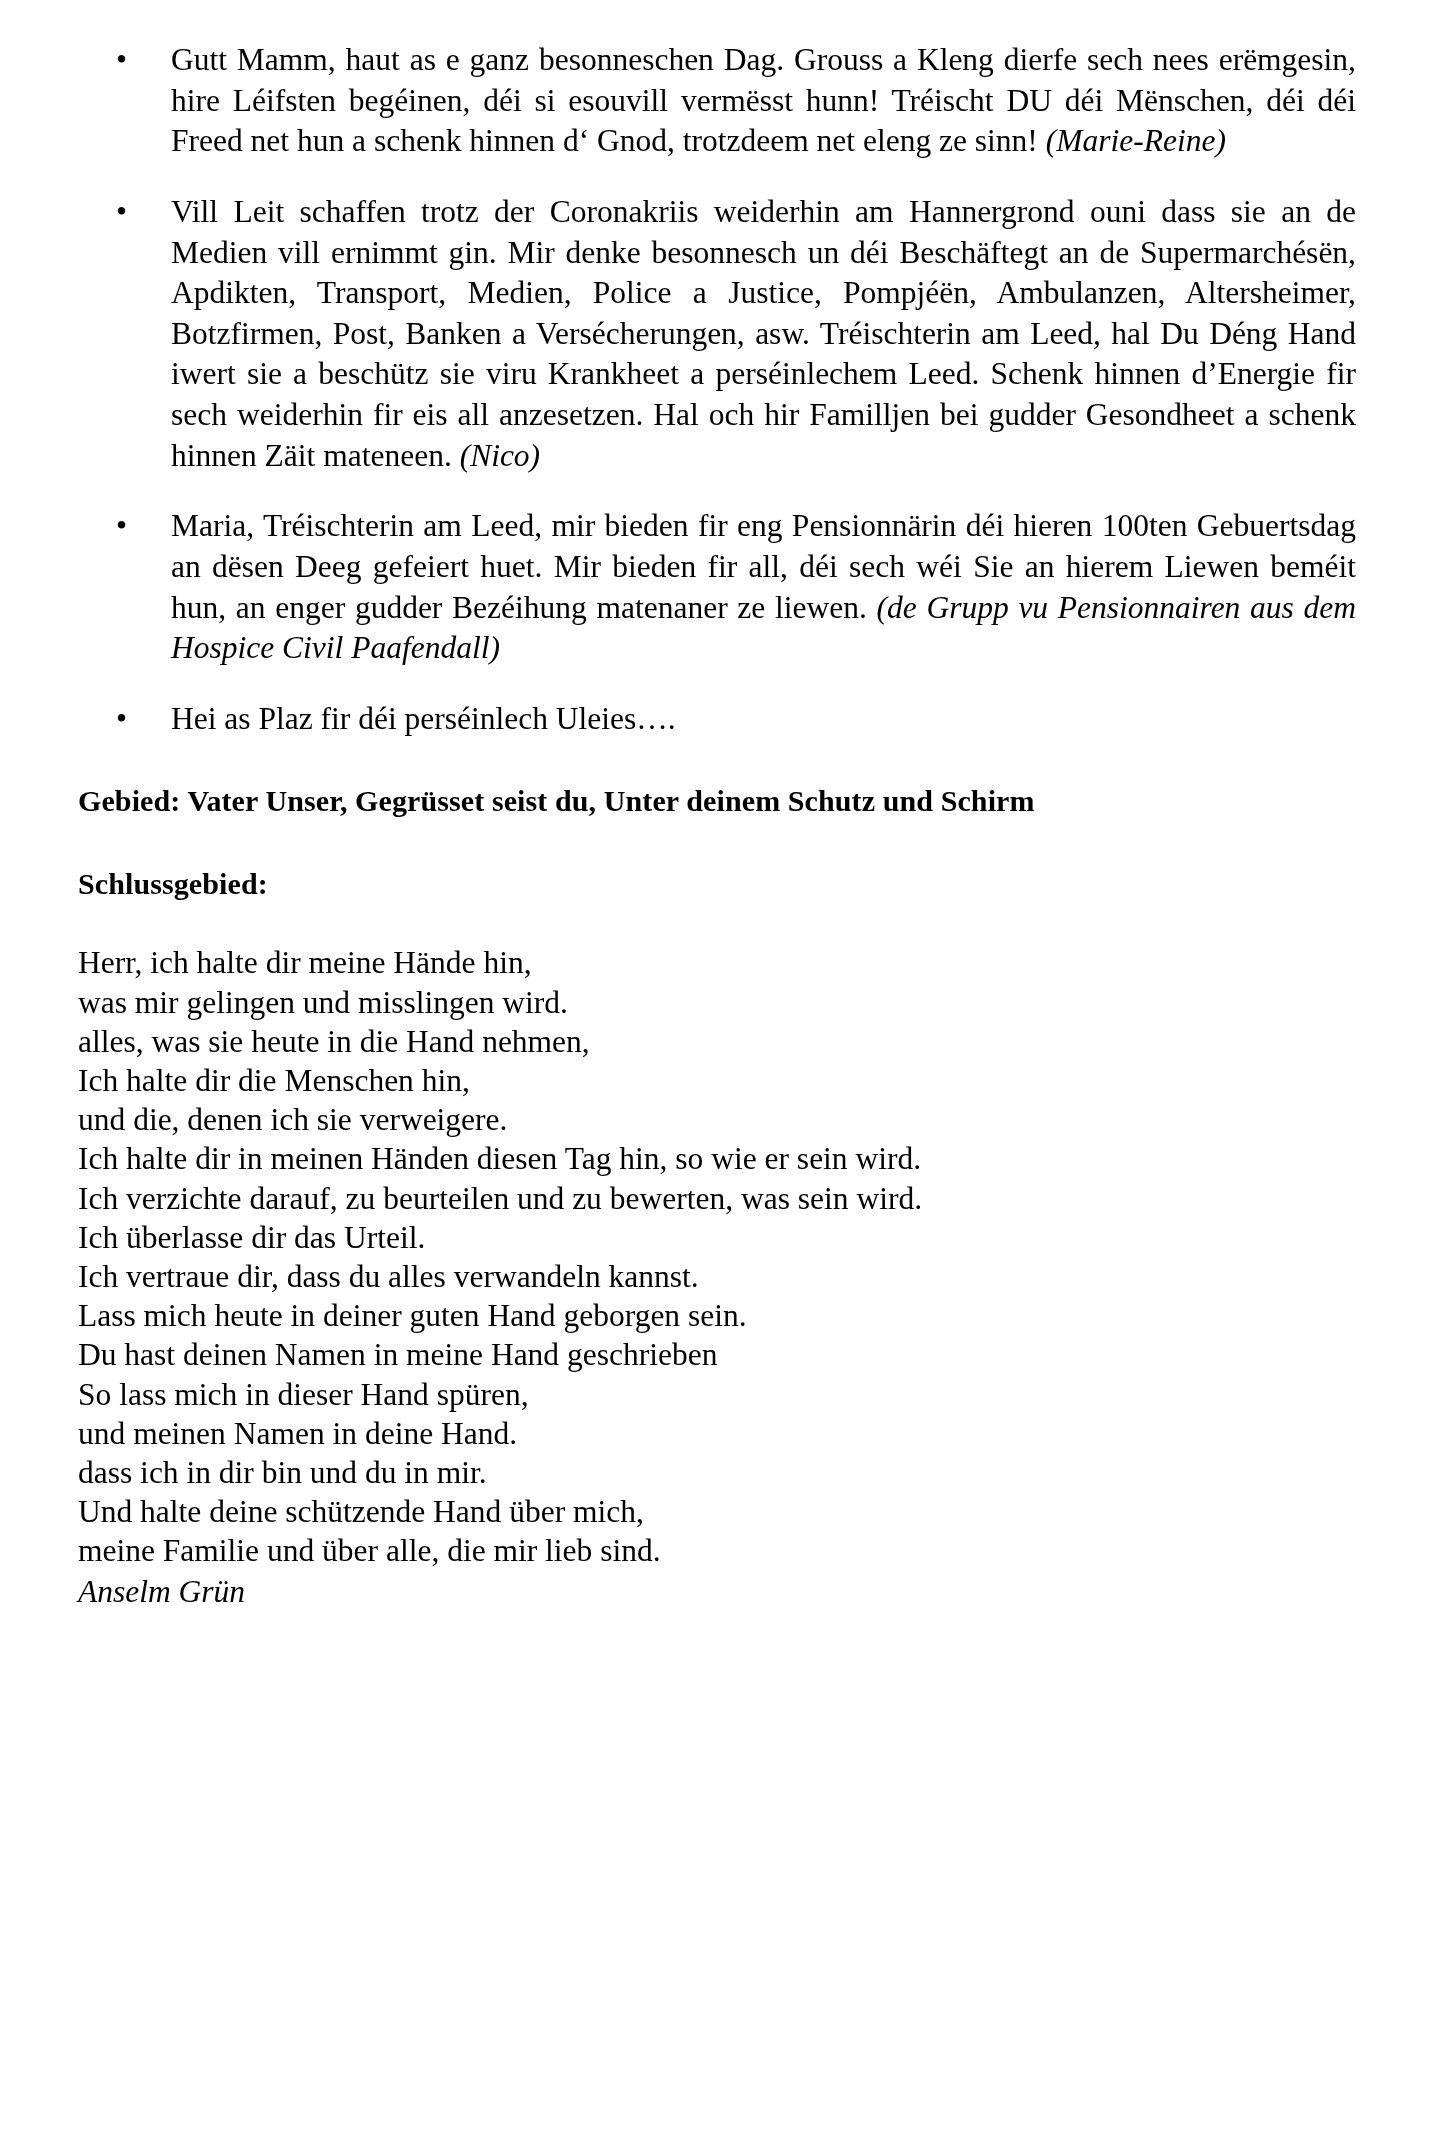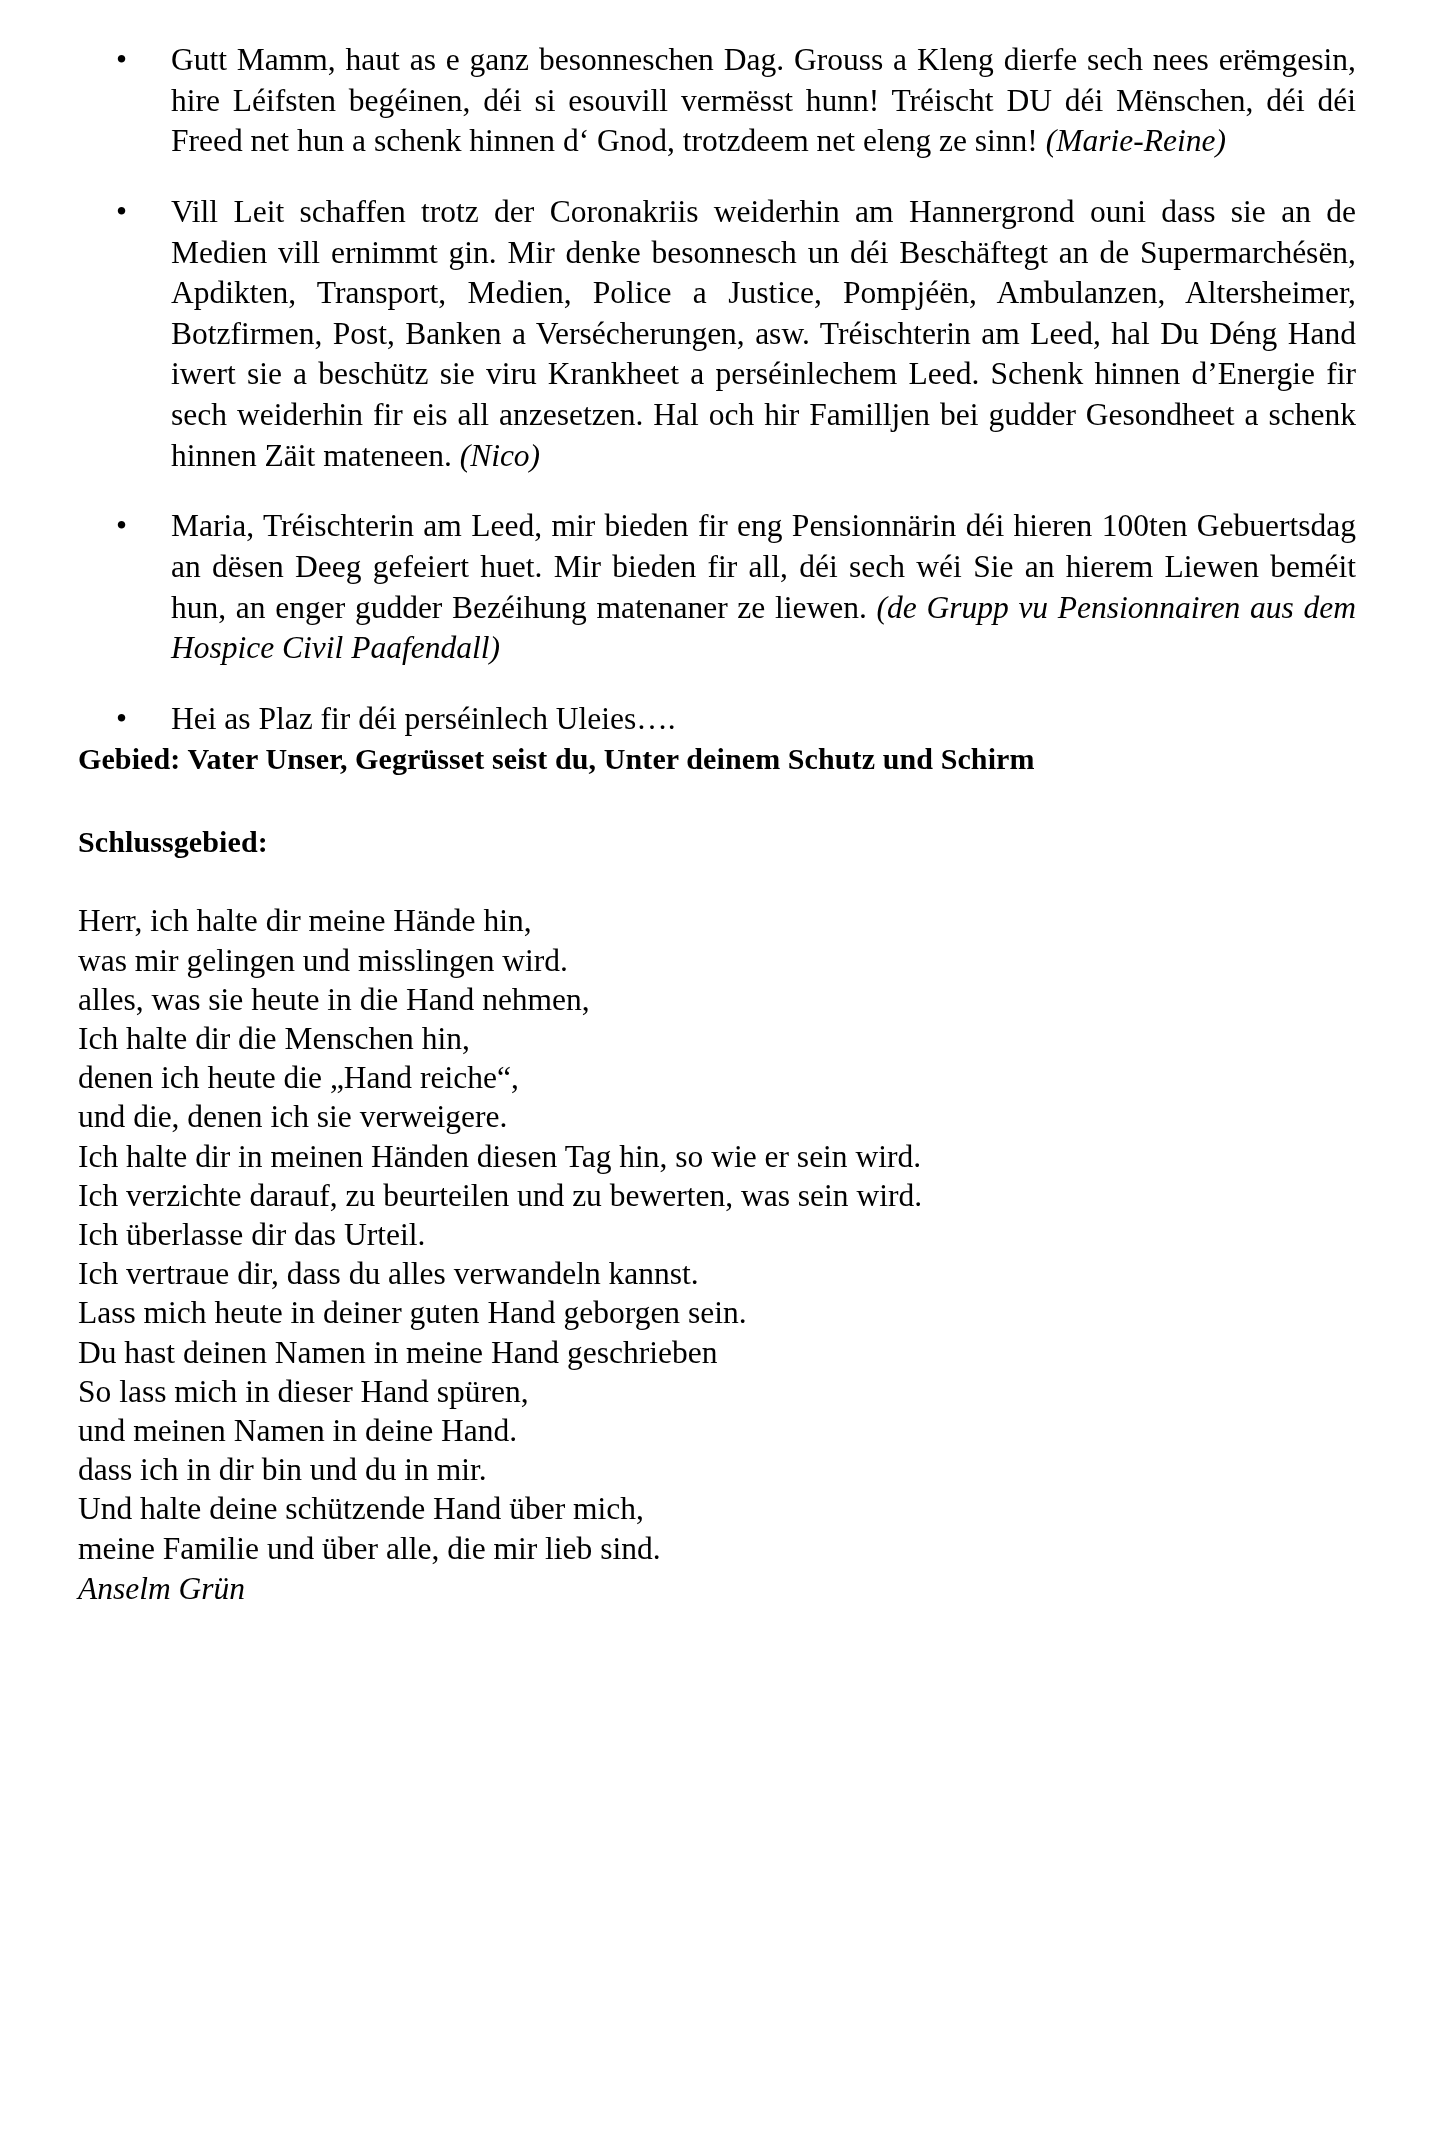--- a/index.html
+++ b/index.html
@@ -66,20 +66,21 @@
   
   .heading {
     font-size: 30px;
     font-weight: bold;
     line-height: 1.3;
     margin: 0;
     padding: 0;
     letter-spacing: 0.1px;
   }
   .heading.gebied {
+    margin-top: 42px;
   }
   .heading.schluss {
     margin-top: 44px;
   }
 
   
   .poem {
     margin-top: 40px;
     font-size: 31.5px;
     line-height: 1.245;
@@ -120,21 +121,20 @@
     </ul>
 
     <p class="heading gebied">Gebied: Vater Unser, Gegrüsset seist du, Unter deinem Schutz und Schirm</p>
     <p class="heading schluss">Schlussgebied:</p>
 
     <div class="poem">
       <span class="line">Herr, ich halte dir meine Hände hin,</span>
       <span class="line">was mir gelingen und misslingen wird.</span>
       <span class="line">alles, was sie heute in die Hand nehmen,</span>
       <span class="line">Ich halte dir die Menschen hin,</span>
-      <span class="line">denen ich heute die „Hand reiche“,</span>
       <span class="line">und die, denen ich sie verweigere.</span>
       <span class="line">Ich halte dir in meinen Händen diesen Tag hin, so wie er sein wird.</span>
       <span class="line">Ich verzichte darauf, zu beurteilen und zu bewerten, was sein wird.</span>
       <span class="line">Ich überlasse dir das Urteil.</span>
       <span class="line">Ich vertraue dir, dass du alles verwandeln kannst.</span>
       <span class="line">Lass mich heute in deiner guten Hand geborgen sein.</span>
       <span class="line">Du hast deinen Namen in meine Hand geschrieben</span>
       <span class="line">So lass mich in dieser Hand spüren,</span>
       <span class="line">und meinen Namen in deine Hand.</span>
       <span class="line">dass ich in dir bin und du in mir.</span>

